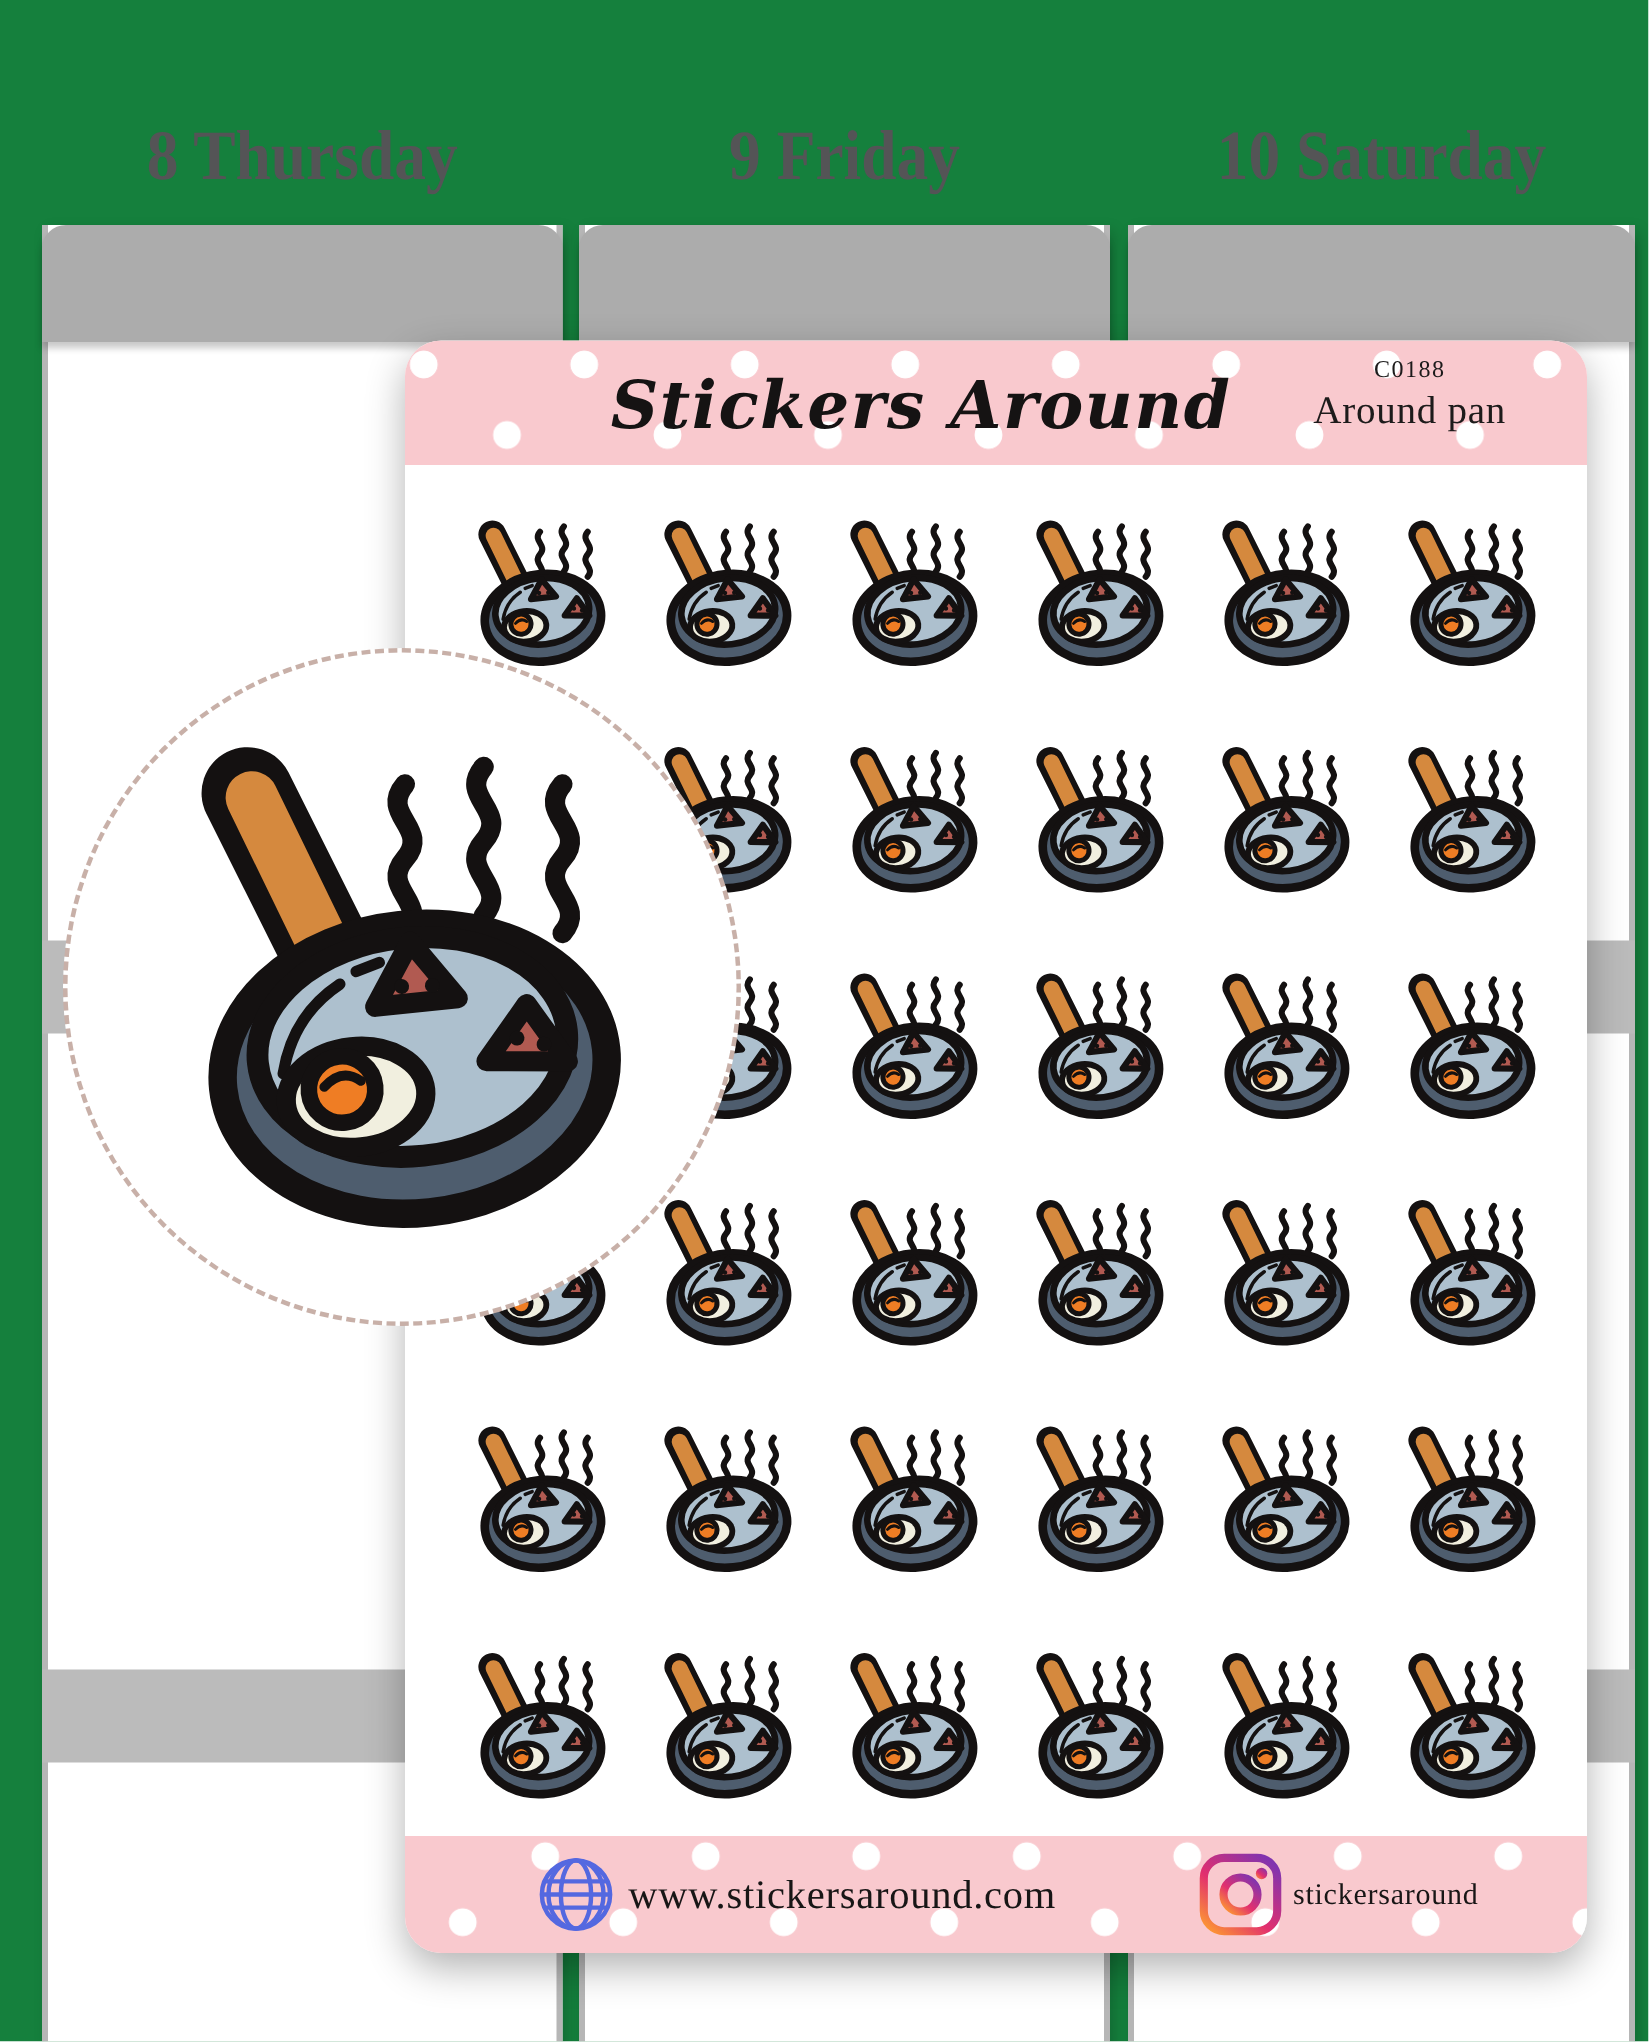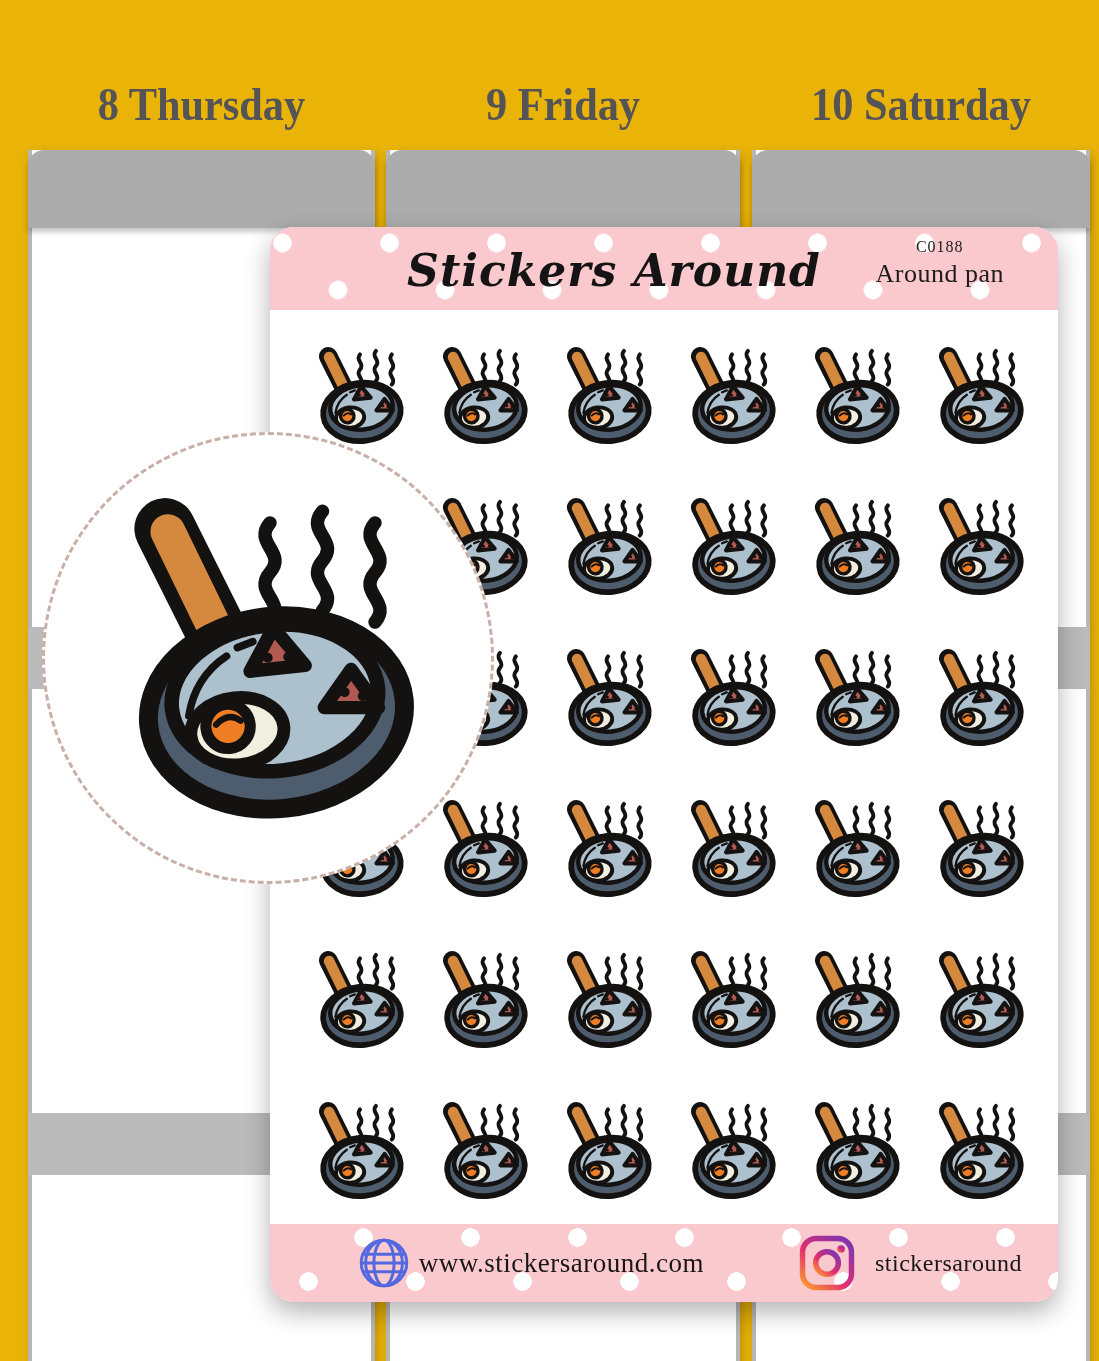--- a/index.html
+++ b/index.html
@@ -13,21 +13,21 @@
     --outline:#141111;
     --globe-blue:#5468E0;
     --page-gray:#ACACAC;
     --band-gray:#BBBBBB;
     --day-text:#545456;
   }
   *{margin:0;padding:0;box-sizing:border-box;}
   html,body{background:#fff;}
   .stage{
     position:relative;width:1099px;height:1361px;overflow:hidden;
-    background:#eab308;font-family:"Liberation Serif",serif;
+    background:#15803d;font-family:"Liberation Serif",serif;
   }
   
   .page{
     position:absolute;top:150px;height:1230px;background:#fff;
     border-left:4px solid #b6b6b6;border-right:4px solid #b6b6b6;
     box-shadow:3px 4px 9px rgba(0,0,0,.18);
   }
   .page-a{left:28px;width:347px;}
   .page-b{left:386px;width:354px;}
   .page-c{left:752px;width:338px;}
@@ -90,21 +90,21 @@
     overflow:hidden;
   }
   .globe{position:absolute;left:86px;top:11px;width:56px;height:56px;}
   .website{
     position:absolute;left:148px;top:0;width:286px;height:78px;line-height:78px;
     text-align:right;font-size:27px;color:#181616;letter-spacing:.5px;white-space:nowrap;
   }
   .ig{position:absolute;left:528px;top:10px;width:58px;height:58px;}
   .ig-handle{
     position:absolute;left:592px;top:0;width:160px;height:78px;line-height:78px;
-    text-align:right;font-size:24px;color:#181616;letter-spacing:.5px;white-space:nowrap;
+    text-align:left;font-size:20px;color:#181616;letter-spacing:.5px;white-space:nowrap;
   }
   
   .detail-circle{
     position:absolute;left:42px;top:432px;width:452px;height:452px;
     background:#fff;border:3px dashed #c8b0a8;border-radius:50%;z-index:6;
   }
   .detail-circle svg{position:absolute;left:50px;top:50px;width:350px;height:350px;}
   .hidden-defs{position:absolute;width:0;height:0;overflow:hidden;}
 </style>
 </head>

